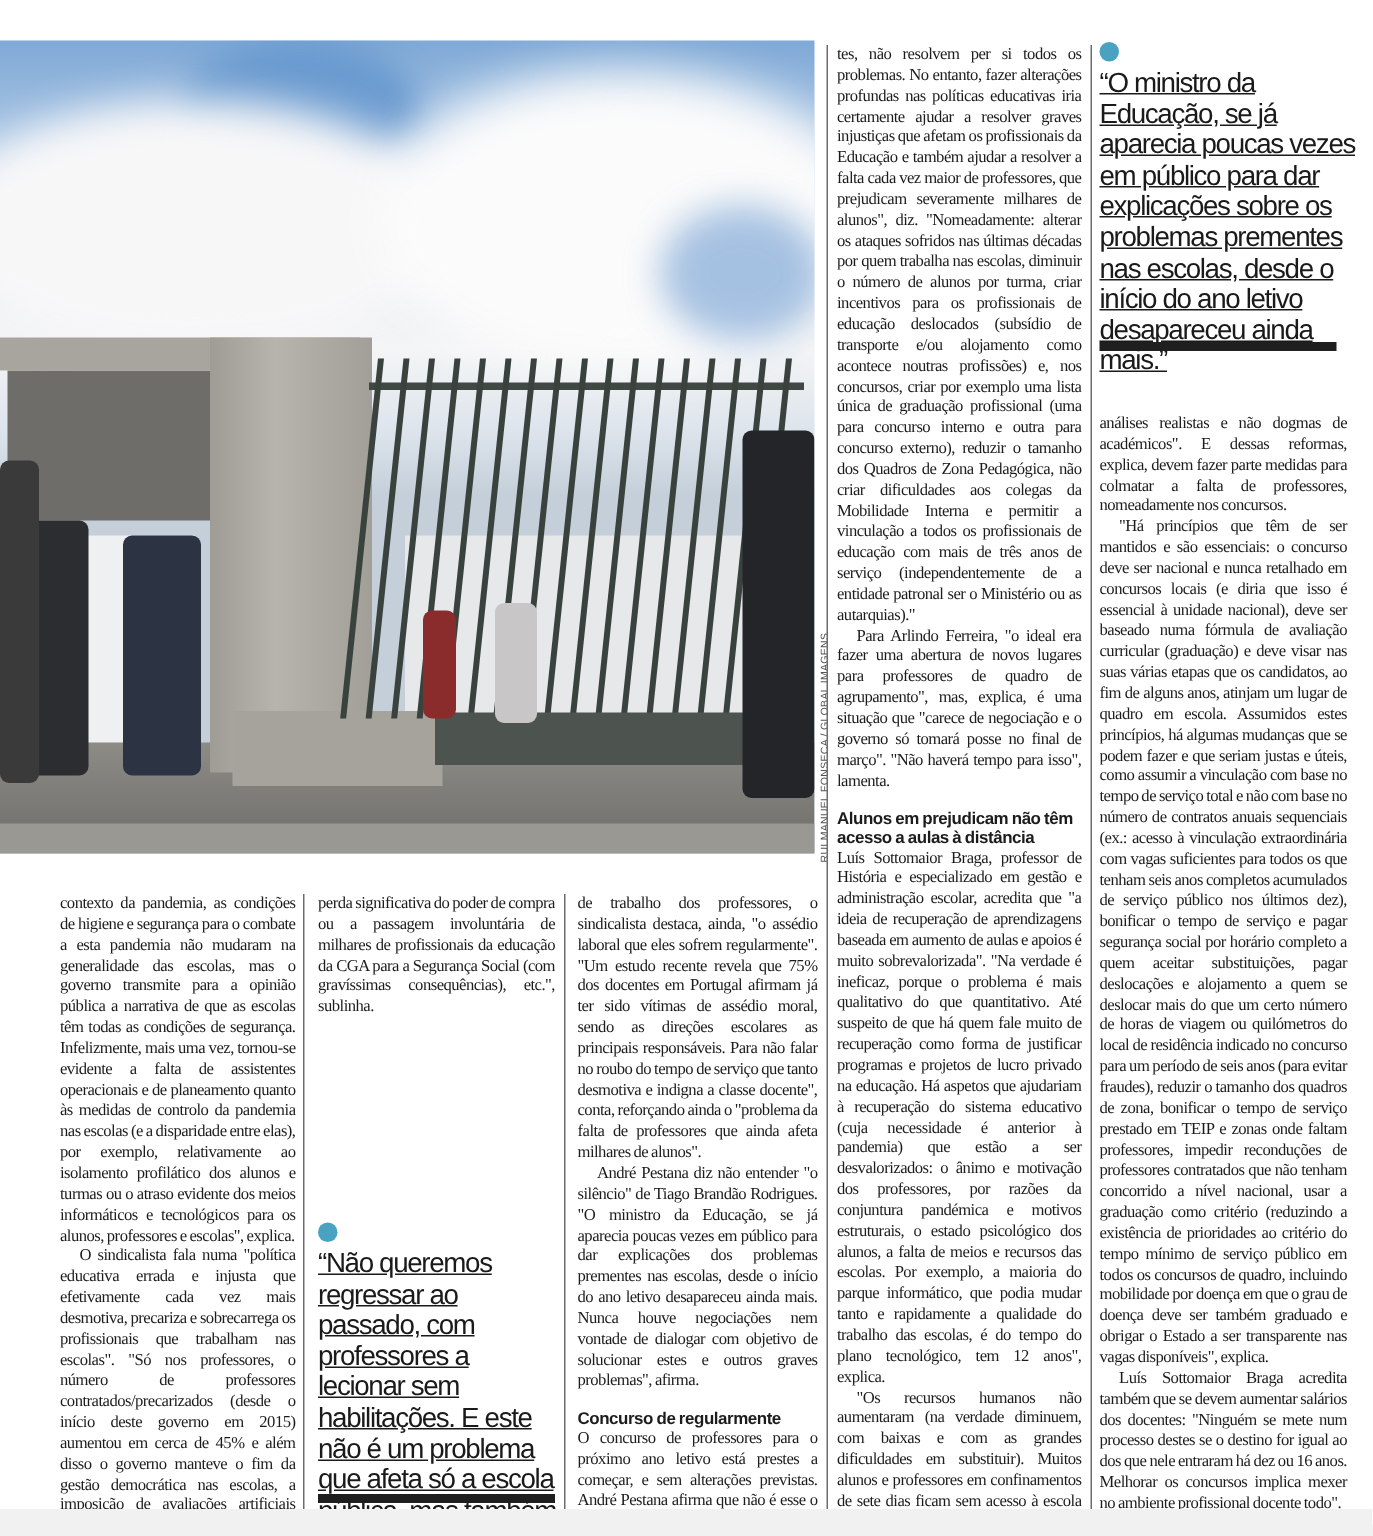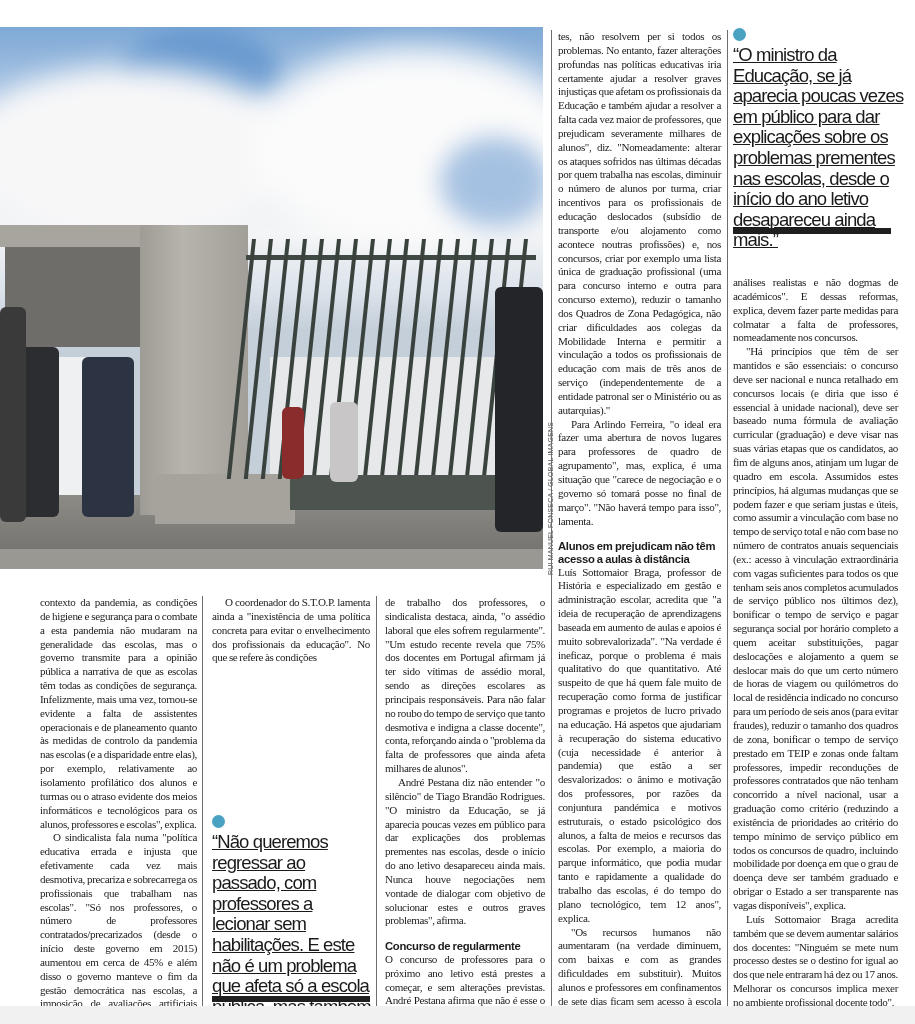--- a/index.html
+++ b/index.html
@@ -112,21 +112,21 @@
 <div class="rule" style="left:376px;top:596px;height:410px;"></div>
 <div class="rule" style="left:551px;top:30px;height:976px;"></div>
 <div class="rule" style="left:727px;top:30px;height:976px;"></div>
 
 <div class="col" style="left:40px;top:596px;width:157px;">
   <p>contexto da pandemia, as condições de higiene e segurança para o combate a esta pandemia não mudaram na generalidade das escolas, mas o governo transmite para a opinião pública a narrativa de que as escolas têm todas as condições de segurança. Infelizmente, mais uma vez, tornou-se evidente a falta de assistentes operacionais e de planeamento quanto às medidas de controlo da pandemia nas escolas (e a disparidade entre elas), por exemplo, relativamente ao isolamento profilático dos alunos e turmas ou o atraso evidente dos meios informáticos e tecnológicos para os alunos, professores e escolas", explica.</p>
   <p class="ind">O sindicalista fala numa "política educativa errada e injusta que efetivamente cada vez mais desmotiva, precariza e sobrecarrega os profissionais que trabalham nas escolas". "Só nos professores, o número de professores contratados/precarizados (desde o início deste governo em 2015) aumentou em cerca de 45% e além disso o governo manteve o fim da gestão democrática nas escolas, a imposição de avaliações artificiais com quotas, aumento do trabalho burocrático, a municipalização que tanto tem precarizado e despedido pessoal não docente,</p>
 </div>
 
 <div class="col" style="left:212px;top:596px;width:158px;">
-  <p class="ind">O coordenador do S.T.O.P. lamenta ainda a "inexistência de uma política concreta para evitar o envelhecimento dos profissionais da educação". No que se refere às condições</p>
+  <p>perda significativa do poder de compra ou a passagem involuntária de milhares de profissionais da educação da CGA para a Segurança Social (com gravíssimas consequências), etc.", sublinha.</p>
 </div>
 
 <div class="quote" style="left:212px;top:815px;width:160px;">
   <div class="dot"></div>
   <div>“Não queremos regressar ao passado, com professores a lecionar sem habilitações. E este não é um problema que afeta só a escola pública, mas também os privados.”</div>
 </div>
 <div class="qbar" style="left:212px;top:996px;width:158px;"></div>
 
 <div class="col" style="left:385px;top:596px;width:160px;">
   <p>de trabalho dos professores, o sindicalista destaca, ainda, "o assédio laboral que eles sofrem regularmente". "Um estudo recente revela que 75% dos docentes em Portugal afirmam já ter sido vítimas de assédio moral, sendo as direções escolares as principais responsáveis. Para não falar no roubo do tempo de serviço que tanto desmotiva e indigna a classe docente", conta, reforçando ainda o "problema da falta de professores que ainda afeta milhares de alunos".</p>
@@ -148,17 +148,17 @@
 
 <div class="quote" style="left:733px;top:28px;width:172px;">
   <div class="dot"></div>
   <div>“O ministro da Educação, se já aparecia poucas vezes em público para dar explicações sobre os problemas prementes nas escolas, desde o início do ano letivo desapareceu ainda mais.”</div>
 </div>
 <div class="qbar" style="left:733px;top:228px;width:158px;"></div>
 
 <div class="col" style="left:733px;top:276px;width:165px;">
   <p>análises realistas e não dogmas de académicos". E dessas reformas, explica, devem fazer parte medidas para colmatar a falta de professores, nomeadamente nos concursos.</p>
   <p class="ind">"Há princípios que têm de ser mantidos e são essenciais: o concurso deve ser nacional e nunca retalhado em concursos locais (e diria que isso é essencial à unidade nacional), deve ser baseado numa fórmula de avaliação curricular (graduação) e deve visar nas suas várias etapas que os candidatos, ao fim de alguns anos, atinjam um lugar de quadro em escola. Assumidos estes princípios, há algumas mudanças que se podem fazer e que seriam justas e úteis, como assumir a vinculação com base no tempo de serviço total e não com base no número de contratos anuais sequenciais (ex.: acesso à vinculação extraordinária com vagas suficientes para todos os que tenham seis anos completos acumulados de serviço público nos últimos dez), bonificar o tempo de serviço e pagar segurança social por horário completo a quem aceitar substituições, pagar deslocações e alojamento a quem se deslocar mais do que um certo número de horas de viagem ou quilómetros do local de residência indicado no concurso para um período de seis anos (para evitar fraudes), reduzir o tamanho dos quadros de zona, bonificar o tempo de serviço prestado em TEIP e zonas onde faltam professores, impedir reconduções de professores contratados que não tenham concorrido a nível nacional, usar a graduação como critério (reduzindo a existência de prioridades ao critério do tempo mínimo de serviço público em todos os concursos de quadro, incluindo mobilidade por doença em que o grau de doença deve ser também graduado e obrigar o Estado a ser transparente nas vagas disponíveis", explica.</p>
-  <p class="ind">Luís Sottomaior Braga acredita também que se devem aumentar salários dos docentes: "Ninguém se mete num processo destes se o destino for igual ao dos que nele entraram há dez ou 17 anos. Melhorar os concursos implica mexer no ambiente profissional docente todo".</p>
+  <p class="ind">Luís Sottomaior Braga acredita também que se devem aumentar salários dos docentes: "Ninguém se mete num processo destes se o destino for igual ao dos que nele entraram há dez ou 16 anos. Melhorar os concursos implica mexer no ambiente profissional docente todo".</p>
   <div class="email">dnot@dn.pt</div>
 </div>
 
 <div class="bottom-fade"></div>
 
 </body></html>

